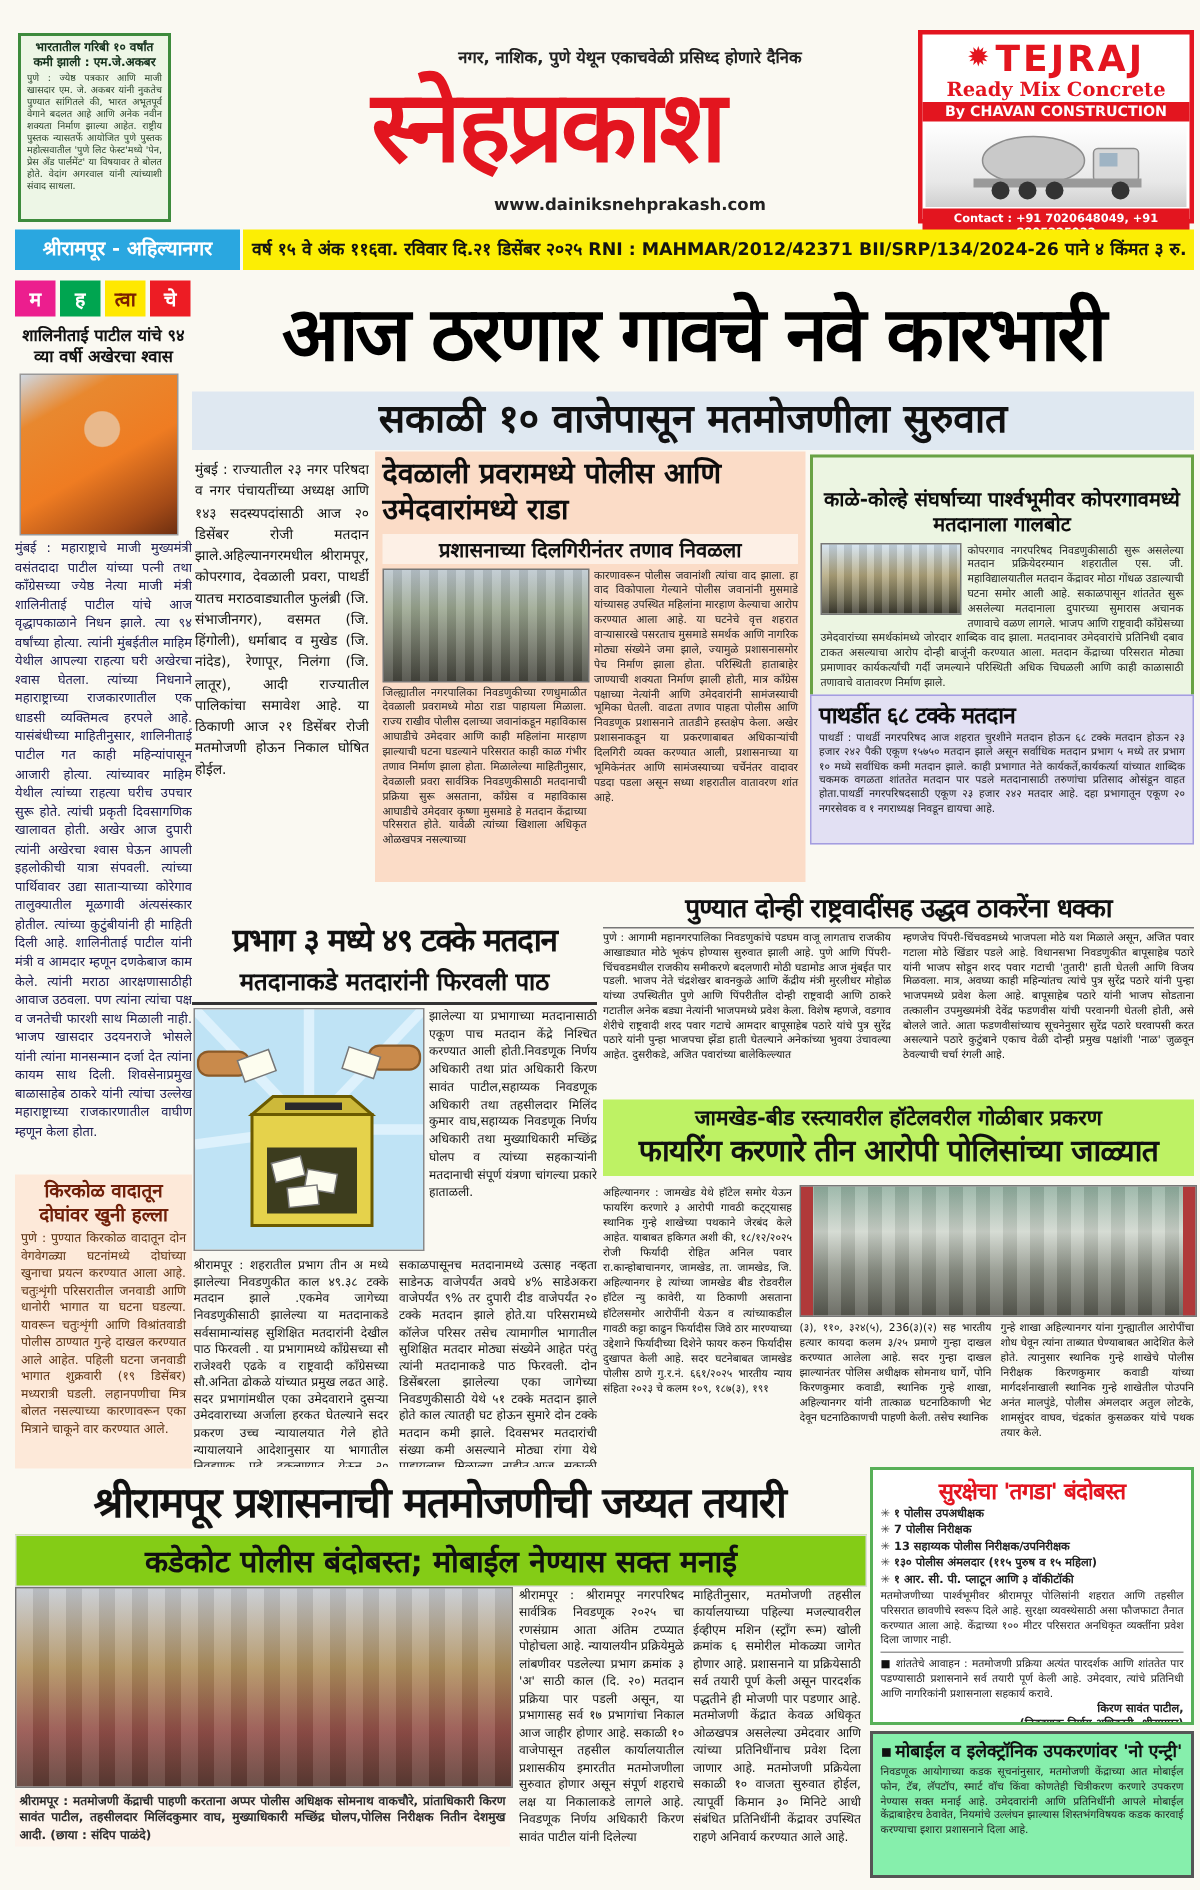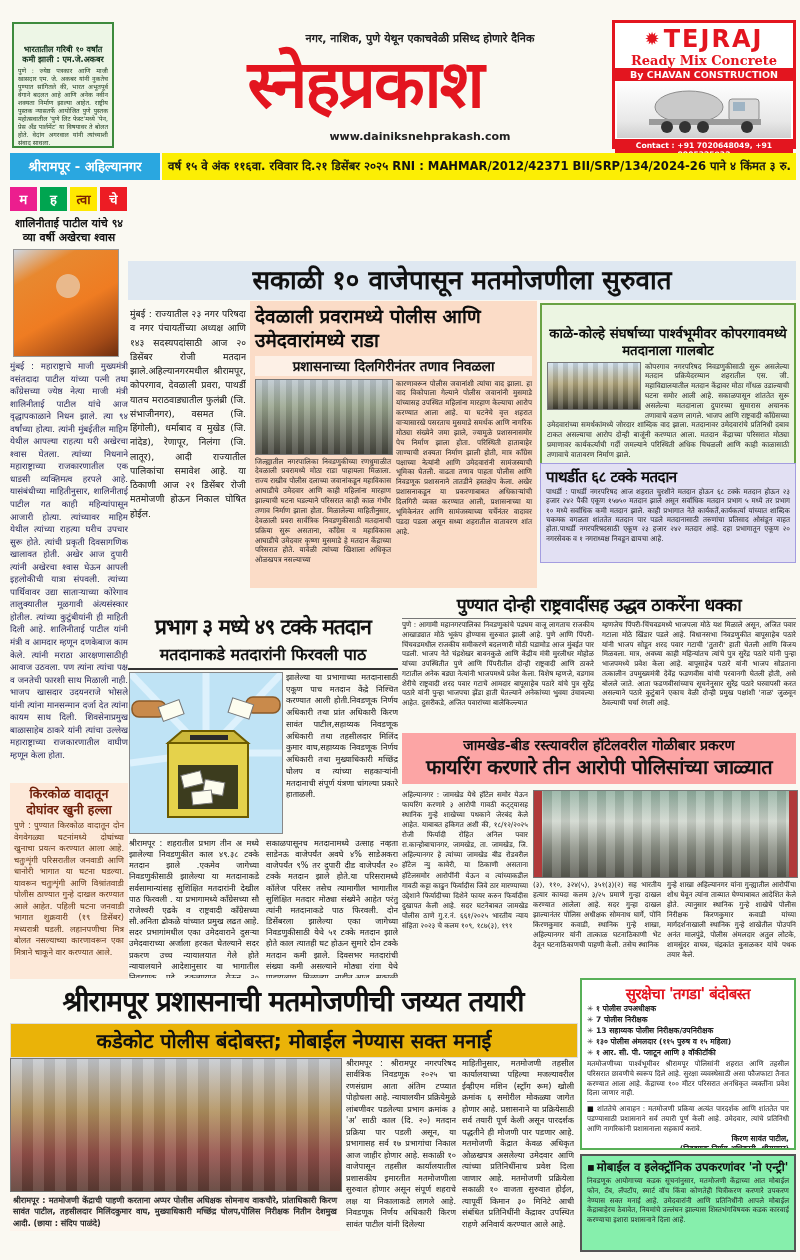--- a/index.html
+++ b/index.html
@@ -3,21 +3,21 @@
 <meta charset="utf-8">
 <style>
   html,body{margin:0;padding:0;background:#888;}
   .page{position:relative;width:800px;height:1260px;background:#faf9f2;margin:0 auto;
         font-family:"DejaVu Sans",sans-serif;color:#111;overflow:hidden;}
   .abs{position:absolute;}
   .clip{overflow:hidden;}
 
   
   .brief-box{left:12px;top:22px;width:102px;height:126px;border:2px solid #3d8b3d;
-             background:#edf6e6;padding:21px 4px;box-sizing:border-box;}
+             background:#edf6e6;padding:3px 4px;box-sizing:border-box;}
   .brief-title{font-size:8px;font-weight:bold;text-align:center;line-height:1.25;color:#14301c;}
   .brief-body{font-size:6.3px;line-height:1.28;color:#274027;margin-top:2px;text-align:justify;}
   .tagline{left:240px;top:30px;width:360px;font-size:11px;font-weight:bold;text-align:center;color:#222;}
   .masthead{left:120px;top:42px;width:490px;font-size:66px;font-weight:bold;color:#e3151f;
             text-align:center;line-height:1.3;letter-spacing:-2px;}
   .website{left:240px;top:130px;width:360px;font-size:11px;font-weight:bold;text-align:center;color:#222;}
 
   .ad-box{left:612px;top:20px;width:184px;height:129px;border:3px solid #e3151f;background:#fff;
           box-sizing:border-box;}
   .ad-top{display:flex;align-items:center;justify-content:center;gap:4px;margin-top:2px;}
@@ -94,37 +94,37 @@
   .ward-col1{left:129px;top:838px;width:130px;height:140px;font-size:8.1px;line-height:1.38;text-align:justify;}
   .ward-col2{left:266px;top:838px;width:132px;height:140px;font-size:8.1px;line-height:1.38;text-align:justify;}
 
   
   .pune-hl{left:402px;top:592px;width:394px;font-size:17.5px;font-weight:bold;text-align:center;
            letter-spacing:-0.5px;white-space:nowrap;border-bottom:1px solid #777;padding-bottom:2px;}
   .pune-col1{left:402px;top:620px;width:192px;height:108px;font-size:7.1px;line-height:1.38;text-align:justify;}
   .pune-col2{left:602px;top:620px;width:194px;height:108px;font-size:7.1px;line-height:1.38;text-align:justify;}
 
   
-  .jam-band{left:402px;top:733px;width:394px;background:#fca5a5;padding:2px 0 4px 0;}
+  .jam-band{left:402px;top:733px;width:394px;background:#bef264;padding:2px 0 4px 0;}
   .jam-kicker{font-size:14px;font-weight:bold;text-align:center;}
   .jam-hl{font-size:20px;font-weight:bold;text-align:center;letter-spacing:-0.5px;line-height:1.3;}
   .jam-col1{left:402px;top:790px;width:126px;height:186px;font-size:7.1px;line-height:1.42;text-align:justify;}
   .jam-photo{left:533px;top:790px;width:263px;height:86px;border:1px solid #777;
       background:linear-gradient(90deg,#b03a3a 0 8px,transparent 8px),
                  linear-gradient(270deg,#b03a3a 0 8px,transparent 8px),
                  repeating-linear-gradient(90deg,rgba(255,255,255,.14) 0 9px,rgba(0,0,0,.07) 9px 18px),
                  linear-gradient(180deg,#8fae9e 0%,#cfd6cd 35%,#8d9287 65%,#57584f 100%);}
   .jam-col2{left:533px;top:880px;width:128px;height:96px;font-size:7.1px;line-height:1.42;text-align:justify;}
   .jam-col3{left:667px;top:880px;width:129px;height:96px;font-size:7.1px;line-height:1.42;text-align:justify;}
 
   
   .cnt-hl{left:10px;top:981px;width:566px;font-size:28px;font-weight:bold;text-align:center;
           letter-spacing:-1px;white-space:nowrap;}
   .cnt-sub{left:10px;top:1023px;width:566px;font-size:20px;font-weight:bold;text-align:center;
-           background:#eab308;border:1px solid #ddd;padding:3px 0;}
+           background:#84cc16;border:1px solid #ddd;padding:3px 0;}
   .cnt-photo{left:10px;top:1058px;width:330px;height:132px;border:1px solid #777;
       background:repeating-linear-gradient(90deg,rgba(255,255,255,.1) 0 11px,rgba(0,0,0,.08) 11px 22px),
                  linear-gradient(180deg,#c6cbd2 0%,#b1915e 40%,#94504a 72%,#5c3c34 100%);}
   .cnt-caption{left:10px;top:1193px;width:330px;font-size:8.1px;font-weight:bold;line-height:1.4;
                color:#2c2c2c;background:#fdf4ec;padding:2px 3px;box-sizing:border-box;text-align:justify;}
   .cnt-col1{left:346px;top:1058px;width:110px;height:196px;font-size:8.1px;line-height:1.42;text-align:justify;}
   .cnt-col2{left:462px;top:1058px;width:112px;height:196px;font-size:8.1px;line-height:1.42;text-align:justify;}
 
   
   .sec-box{left:580px;top:978px;width:216px;height:172px;border:2px solid #58b058;background:#fff;
@@ -193,20 +193,21 @@
 
   <div class="abs obit-hl">शालिनीताई पाटील यांचे ९४ व्या वर्षी अखेरचा श्वास</div>
   <div class="abs obit-photo"></div>
   <div class="abs obit-body clip">मुंबई : महाराष्ट्राचे माजी मुख्यमंत्री वसंतदादा पाटील यांच्या पत्नी तथा काँग्रेसच्या ज्येष्ठ नेत्या माजी मंत्री शालिनीताई पाटील यांचे आज वृद्धापकाळाने निधन झाले. त्या ९४ वर्षांच्या होत्या. त्यांनी मुंबईतील माहिम येथील आपल्या राहत्या घरी अखेरचा श्वास घेतला. त्यांच्या निधनाने महाराष्ट्राच्या राजकारणातील एक धाडसी व्यक्तिमत्व हरपले आहे. यासंबंधीच्या माहितीनुसार, शालिनीताई पाटील गत काही महिन्यांपासून आजारी होत्या. त्यांच्यावर माहिम येथील त्यांच्या राहत्या घरीच उपचार सुरू होते. त्यांची प्रकृती दिवसागणिक खालावत होती. अखेर आज दुपारी त्यांनी अखेरचा श्वास घेऊन आपली इहलोकीची यात्रा संपवली. त्यांच्या पार्थिवावर उद्या साताऱ्याच्या कोरेगाव तालुक्यातील मूळगावी अंत्यसंस्कार होतील. त्यांच्या कुटुंबीयांनी ही माहिती दिली आहे. शालिनीताई पाटील यांनी मंत्री व आमदार म्हणून दणकेबाज काम केले. त्यांनी मराठा आरक्षणासाठीही आवाज उठवला. पण त्यांना त्यांचा पक्ष व जनतेची फारशी साथ मिळाली नाही. भाजप खासदार उदयनराजे भोसले यांनी त्यांना मानसन्मान दर्जा देत त्यांना कायम साथ दिली. शिवसेनाप्रमुख बाळासाहेब ठाकरे यांनी त्यांचा उल्लेख महाराष्ट्राच्या राजकारणातील वाघीण म्हणून केला होता.</div>
 
   <div class="abs attack-box clip">
     <div class="attack-hl">किरकोळ वादातून दोघांवर खुनी हल्ला</div>
     <div class="attack-body">पुणे : पुण्यात किरकोळ वादातून दोन वेगवेगळ्या घटनांमध्ये दोघांच्या खुनाचा प्रयत्न करण्यात आला आहे. चतुःशृंगी परिसरातील जनवाडी आणि धानोरी भागात या घटना घडल्या. यावरून चतुःशृंगी आणि विश्रांतवाडी पोलीस ठाण्यात गुन्हे दाखल करण्यात आले आहेत. पहिली घटना जनवाडी भागात शुक्रवारी (१९ डिसेंबर) मध्यरात्री घडली. लहानपणीचा मित्र बोलत नसल्याच्या कारणावरून एका मित्राने चाकूने वार करण्यात आले.</div>
   </div>
 
+  <div class="abs lead-hl clip">आज ठरणार गावचे नवे कारभारी</div>
   <div class="abs lead-sub clip">सकाळी १० वाजेपासून मतमोजणीला सुरुवात</div>
   <div class="abs lead-body clip">मुंबई : राज्यातील २३ नगर परिषदा व नगर पंचायतींच्या अध्यक्ष आणि १४३ सदस्यपदांसाठी आज २० डिसेंबर रोजी मतदान झाले.अहिल्यानगरमधील श्रीरामपूर, कोपरगाव, देवळाली प्रवरा, पाथर्डी यातच मराठवाड्यातील फुलंब्री (जि. संभाजीनगर), वसमत (जि. हिंगोली), धर्माबाद व मुखेड (जि. नांदेड), रेणापूर, निलंगा (जि. लातूर), आदी राज्यातील पालिकांचा समावेश आहे. या ठिकाणी आज २१ डिसेंबर रोजी मतमोजणी होऊन निकाल घोषित होईल.</div>
 
   <div class="abs dev-box clip">
     <div class="dev-hl">देवळाली प्रवरामध्ये पोलीस आणि उमेदवारांमध्ये राडा</div>
     <div class="dev-sub">प्रशासनाच्या दिलगिरीनंतर तणाव निवळला</div>
     <div class="dev-cols">
       <div class="dev-col">
         <div class="dev-photo"></div>
         <span>जिल्ह्यातील नगरपालिका निवडणुकीच्या रणधुमाळीत देवळाली प्रवरामध्ये मोठा राडा पाहायला मिळाला. राज्य राखीव पोलीस दलाच्या जवानांकडून महाविकास आघाडीचे उमेदवार आणि काही महिलांना मारहाण झाल्याची घटना घडल्याने परिसरात काही काळ गंभीर तणाव निर्माण झाला होता. मिळालेल्या माहितीनुसार, देवळाली प्रवरा सार्वत्रिक निवडणुकीसाठी मतदानाची प्रक्रिया सुरू असताना, काँग्रेस व महाविकास आघाडीचे उमेदवार कृष्णा मुसमाडे हे मतदान केंद्राच्या परिसरात होते. यावेळी त्यांच्या खिशाला अधिकृत ओळखपत्र नसल्याच्या</span>
@@ -264,21 +265,21 @@
   <div class="abs pune-hl clip">पुण्यात दोन्ही राष्ट्रवादींसह उद्धव ठाकरेंना धक्का</div>
   <div class="abs pune-col1 clip">पुणे : आगामी महानगरपालिका निवडणुकांचे पडघम वाजू लागताच राजकीय आखाड्यात मोठे भूकंप होण्यास सुरुवात झाली आहे. पुणे आणि पिंपरी-चिंचवडमधील राजकीय समीकरणे बदलणारी मोठी घडामोड आज मुंबईत पार पडली. भाजप नेते चंद्रशेखर बावनकुळे आणि केंद्रीय मंत्री मुरलीधर मोहोळ यांच्या उपस्थितीत पुणे आणि पिंपरीतील दोन्ही राष्ट्रवादी आणि ठाकरे गटातील अनेक बड्या नेत्यांनी भाजपमध्ये प्रवेश केला. विशेष म्हणजे, वडगाव शेरीचे राष्ट्रवादी शरद पवार गटाचे आमदार बापूसाहेब पठारे यांचे पुत्र सुरेंद्र पठारे यांनी पुन्हा भाजपचा झेंडा हाती घेतल्याने अनेकांच्या भुवया उंचावल्या आहेत. दुसरीकडे, अजित पवारांच्या बालेकिल्ल्यात</div>
   <div class="abs pune-col2 clip">म्हणजेच पिंपरी-चिंचवडमध्ये भाजपला मोठे यश मिळाले असून, अजित पवार गटाला मोठे खिंडार पडले आहे. विधानसभा निवडणुकीत बापूसाहेब पठारे यांनी भाजप सोडून शरद पवार गटाची 'तुतारी' हाती घेतली आणि विजय मिळवला. मात्र, अवघ्या काही महिन्यांतच त्यांचे पुत्र सुरेंद्र पठारे यांनी पुन्हा भाजपमध्ये प्रवेश केला आहे. बापूसाहेब पठारे यांनी भाजप सोडताना तत्कालीन उपमुख्यमंत्री देवेंद्र फडणवीस यांची परवानगी घेतली होती, असे बोलले जाते. आता फडणवीसांच्याच सूचनेनुसार सुरेंद्र पठारे घरवापसी करत असल्याने पठारे कुटुंबाने एकाच वेळी दोन्ही प्रमुख पक्षांशी 'नाळ' जुळवून ठेवल्याची चर्चा रंगली आहे.</div>
 
   <div class="abs jam-band">
     <div class="jam-kicker">जामखेड-बीड रस्त्यावरील हॉटेलवरील गोळीबार प्रकरण</div>
     <div class="jam-hl">फायरिंग करणारे तीन आरोपी पोलिसांच्या जाळ्यात</div>
   </div>
   <div class="abs jam-col1 clip">अहिल्यानगर : जामखेड येथे हॉटेल समोर येऊन फायरिंग करणारे ३ आरोपी गावठी कट्ट्यासह स्थानिक गुन्हे शाखेच्या पथकाने जेरबंद केले आहेत. याबाबत हकिगत अशी की, १८/१२/२०२५ रोजी फिर्यादी रोहित अनिल पवार रा.कान्होबाचानगर, जामखेड, ता. जामखेड, जि. अहिल्यानगर हे त्यांच्या जामखेड बीड रोडवरील हॉटेल न्यु कावेरी, या ठिकाणी असताना हॉटेलसमोर आरोपींनी येऊन व त्यांच्याकडील गावठी कट्टा काढुन फिर्यादीस जिवे ठार मारण्याच्या उद्देशाने फिर्यादीच्या दिशेने फायर करुन फिर्यादीस दुखापत केली आहे. सदर घटनेबाबत जामखेड पोलीस ठाणे गु.र.नं. ६६१/२०२५ भारतीय न्याय संहिता २०२३ चे कलम १०९, १८७(३), १९१</div>
   <div class="abs jam-photo"></div>
-  <div class="abs jam-col2 clip">(३), ११०, ३२४(५), ३५१(३)(२) सह भारतीय हत्यार कायदा कलम ३/२५ प्रमाणे गुन्हा दाखल करण्यात आलेला आहे. सदर गुन्हा दाखल झाल्यानंतर पोलिस अधीक्षक सोमनाथ घार्गे, पोनि किरणकुमार कवाडी, स्थानिक गुन्हे शाखा, अहिल्यानगर यांनी तात्काळ घटनाठिकाणी भेट देवून घटनाठिकाणची पाहणी केली. तसेच स्थानिक</div>
+  <div class="abs jam-col2 clip">(३), ११०, ३२४(५), 236(३)(२) सह भारतीय हत्यार कायदा कलम ३/२५ प्रमाणे गुन्हा दाखल करण्यात आलेला आहे. सदर गुन्हा दाखल झाल्यानंतर पोलिस अधीक्षक सोमनाथ घार्गे, पोनि किरणकुमार कवाडी, स्थानिक गुन्हे शाखा, अहिल्यानगर यांनी तात्काळ घटनाठिकाणी भेट देवून घटनाठिकाणची पाहणी केली. तसेच स्थानिक</div>
   <div class="abs jam-col3 clip">गुन्हे शाखा अहिल्यानगर यांना गुन्ह्यातील आरोपींचा शोध घेवून त्यांना ताब्यात घेण्याबाबत आदेशित केले होते. त्यानुसार स्थानिक गुन्हे शाखेचे पोलीस निरीक्षक किरणकुमार कवाडी यांच्या मार्गदर्शनाखाली स्थानिक गुन्हे शाखेतील पोउपनि अनंत मालपुंडे, पोलीस अंमलदार अतुल लोटके, शामसुंदर वाघव, चंद्रकांत कुसळकर यांचे पथक तयार केले.</div>
 
   <div class="abs cnt-hl clip">श्रीरामपूर प्रशासनाची मतमोजणीची जय्यत तयारी</div>
   <div class="abs cnt-sub clip">कडेकोट पोलीस बंदोबस्त; मोबाईल नेण्यास सक्त मनाई</div>
   <div class="abs cnt-photo"></div>
   <div class="abs cnt-caption clip">श्रीरामपूर : मतमोजणी केंद्राची पाहणी करताना अप्पर पोलीस अधिक्षक सोमनाथ वाकचौरे, प्रांताधिकारी किरण सावंत पाटील, तहसीलदार मिलिंदकुमार वाघ, मुख्याधिकारी मच्छिंद्र घोलप,पोलिस निरीक्षक नितीन देशमुख आदी. (छाया : संदिप पाळंदे)</div>
   <div class="abs cnt-col1 clip">श्रीरामपूर : श्रीरामपूर नगरपरिषद सार्वत्रिक निवडणूक २०२५ चा रणसंग्राम आता अंतिम टप्प्यात पोहोचला आहे. न्यायालयीन प्रक्रियेमुळे लांबणीवर पडलेल्या प्रभाग क्रमांक ३ 'अ' साठी काल (दि. २०) मतदान प्रक्रिया पार पडली असून, या प्रभागासह सर्व १७ प्रभागांचा निकाल आज जाहीर होणार आहे. सकाळी १० वाजेपासून तहसील कार्यालयातील प्रशासकीय इमारतीत मतमोजणीला सुरुवात होणार असून संपूर्ण शहराचे लक्ष या निकालाकडे लागले आहे. निवडणूक निर्णय अधिकारी किरण सावंत पाटील यांनी दिलेल्या</div>
   <div class="abs cnt-col2 clip">माहितीनुसार, मतमोजणी तहसील कार्यालयाच्या पहिल्या मजल्यावरील ईव्हीएम मशिन (स्ट्राँग रूम) खोली क्रमांक ६ समोरील मोकळ्या जागेत होणार आहे. प्रशासनाने या प्रक्रियेसाठी सर्व तयारी पूर्ण केली असून पारदर्शक पद्धतीने ही मोजणी पार पडणार आहे. मतमोजणी केंद्रात केवळ अधिकृत ओळखपत्र असलेल्या उमेदवार आणि त्यांच्या प्रतिनिधींनाच प्रवेश दिला जाणार आहे. मतमोजणी प्रक्रियेला सकाळी १० वाजता सुरुवात होईल, त्यापूर्वी किमान ३० मिनिटे आधी संबंधित प्रतिनिधींनी केंद्रावर उपस्थित राहणे अनिवार्य करण्यात आले आहे.</div>
 
   <div class="abs sec-box clip">

